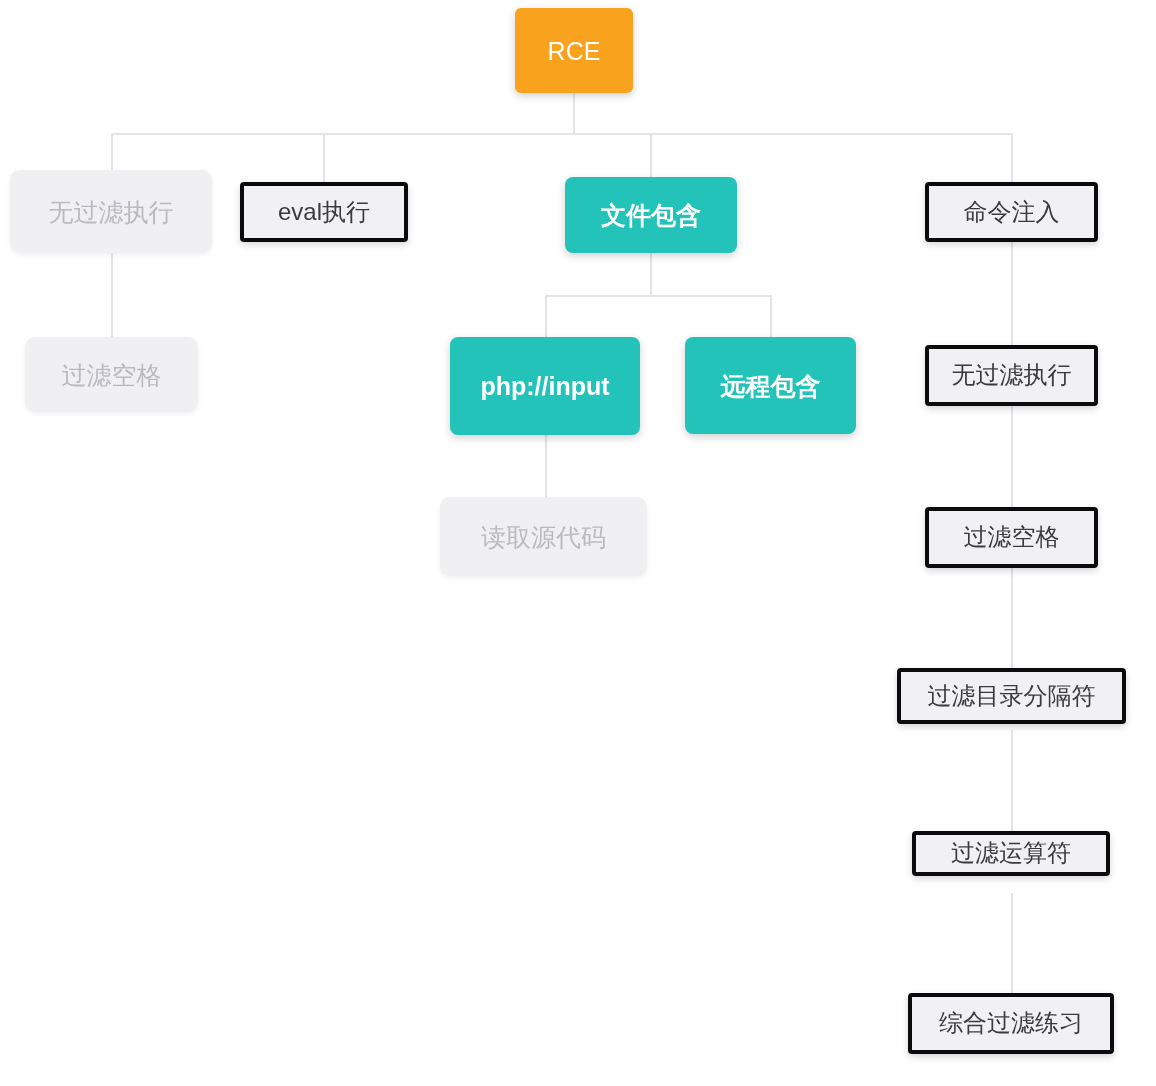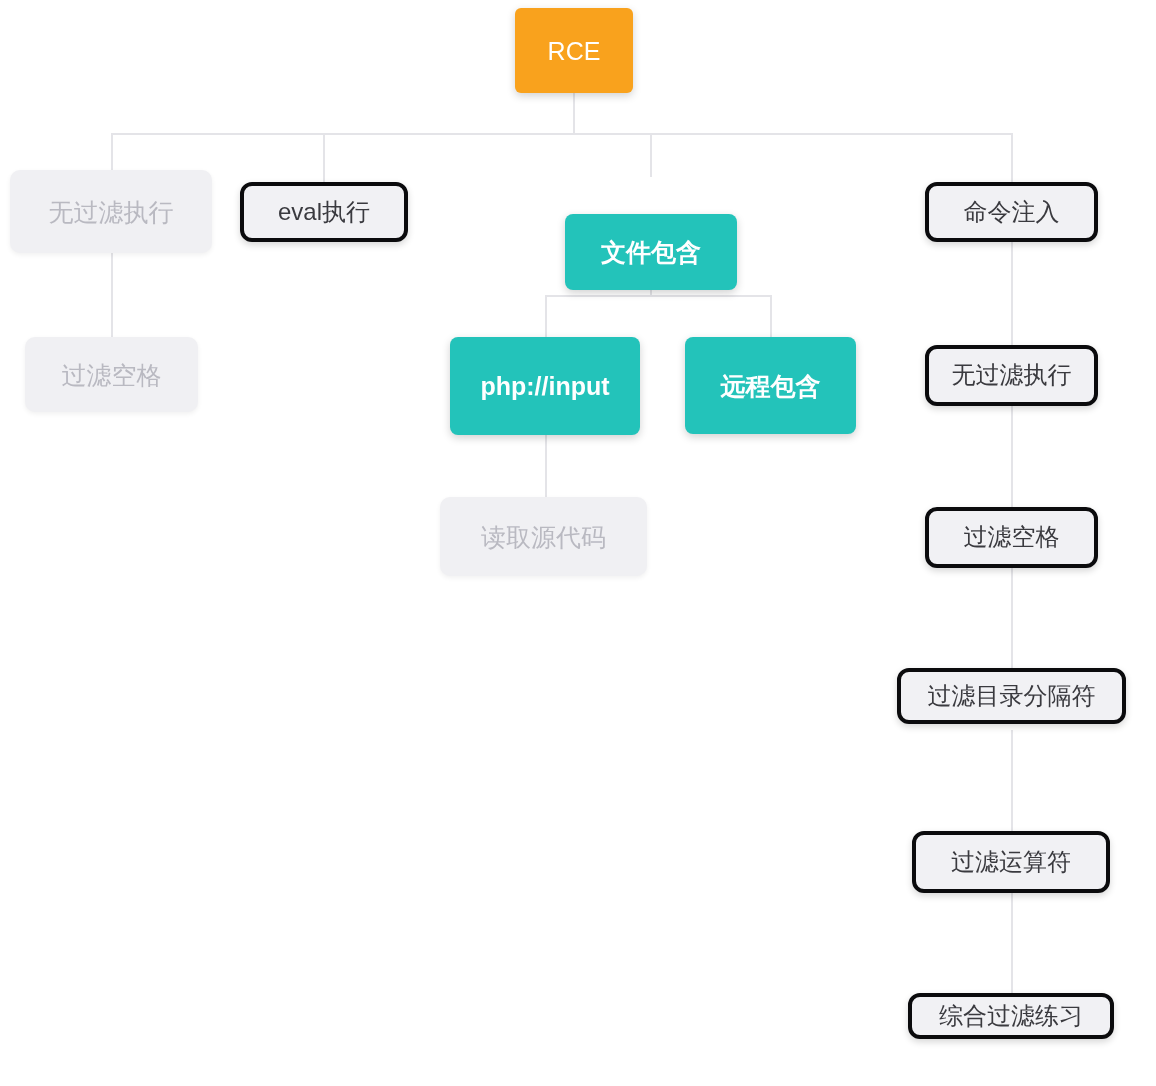--- a/index.html
+++ b/index.html
@@ -61,21 +61,21 @@
     border-radius: 10px;
     font-size: 25px;
     font-weight: 400;
     box-shadow: 0 2px 5px rgba(0,0,0,0.06);
   }
   
   .node.outlined {
     background: #f1f1f4;
     color: #3a3a3f;
     border: 4px solid #0b0b0d;
-    border-radius: 12px;
+    border-radius: 4px;
     font-size: 24px;
     font-weight: 400;
     box-shadow: 0 3px 7px rgba(0,0,0,0.16);
   }
 </style>
 </head>
 <body>
 
 <div class="canvas">
 
@@ -108,21 +108,21 @@
   </div>
 
   <div class="node muted" style="left:10px; top:170px; width:202px; height:83px;">
     <span class="node-label">无过滤执行</span>
   </div>
 
   <div class="node outlined" style="left:240px; top:182px; width:168px; height:60px;">
     <span class="node-label">eval执行</span>
   </div>
 
-  <div class="node teal" style="left:565px; top:177px; width:172px; height:76px;margin-top:37px;">
+  <div class="node teal" style="left:565px; top:177px; width:172px; height:76px;">
     <span class="node-label">文件包含</span>
   </div>
 
   <div class="node outlined" style="left:925px; top:182px; width:173px; height:60px;text-align:center;">
     <span class="node-label">命令注入</span>
   </div>
 
   <div class="node muted" style="left:25px; top:337px; width:173px; height:75px;">
     <span class="node-label">过滤空格</span>
   </div>
@@ -144,21 +144,21 @@
   </div>
 
   <div class="node outlined" style="left:925px; top:507px; width:173px; height:61px;">
     <span class="node-label">过滤空格</span>
   </div>
 
   <div class="node outlined" style="left:897px; top:668px; width:229px; height:56px;">
     <span class="node-label">过滤目录分隔符</span>
   </div>
 
-  <div class="node outlined" style="left:912px; top:831px; width:198px; height:62px;">
+  <div class="node outlined" style="left:912px; top:831px; width:198px; height:45px;">
     <span class="node-label">过滤运算符</span>
   </div>
 
-  <div class="node outlined" style="left:908px; top:993px; width:206px; height:46px;">
+  <div class="node outlined" style="left:908px; top:993px; width:206px; height:61px;">
     <span class="node-label">综合过滤练习</span>
   </div>
 
 </div>
 
 </body></html>

